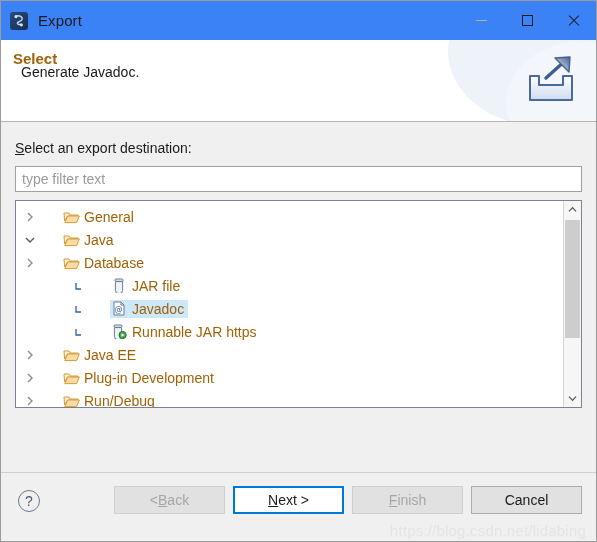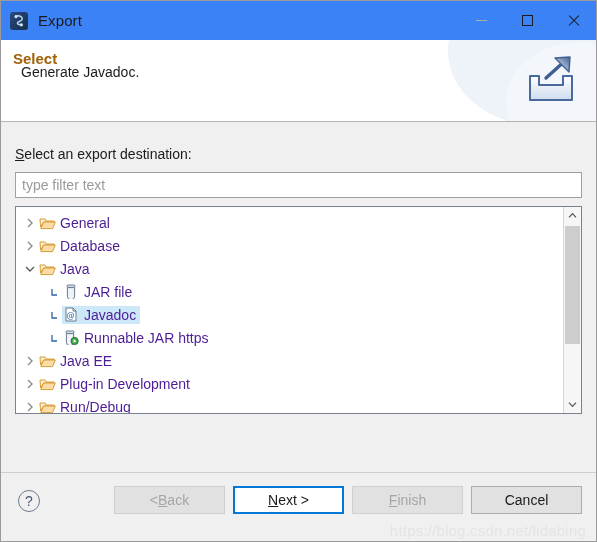--- a/index.html
+++ b/index.html
@@ -146,21 +146,21 @@
     top: 12px;
     width: 58px;
     height: 56px;
   }
 
   
   .body {
     flex: 1 1 auto;
     background: #f0f0f0;
     position: relative;
-    padding: 6px 14px;
+    padding: 0 14px;
     box-sizing: border-box;
   }
   .field-label {
     font-size: 14px;
     color: #1b1b1b;
     margin-top: 18px;
     display: block;
   }
   .field-label u { text-decoration: underline; }
   .filter-input {
@@ -192,23 +192,24 @@
   .tree {
     flex: 1 1 auto;
     padding: 4px 0 0 0;
     overflow: hidden;
   }
   .tree-row {
     height: 23px;
     display: flex;
     align-items: center;
     font-size: 14px;
-    color: #4c1d95;
+    color: #a16207;
     padding-left: 6px;
     white-space: nowrap;
+    gap: 24px;
   }
   .tree-row.selected .row-hl {
     background: #cde8f9;
   }
   .row-hl {
     display: inline-flex;
     align-items: center;
     padding: 1px 4px 1px 0;
   }
   .twisty {
@@ -397,49 +398,49 @@
                   <path d="M1 3 h5 l1.5 2 H15 v1 H4.6 L1.6 11 Z" fill="#fdf0d8" stroke="#d79b35" stroke-width="1"></path>
                   <path d="M4.6 6 H16.3 L13.6 12.6 H1.8 Z" fill="#fbdca6" stroke="#d79b35" stroke-width="1"></path>
                 </svg>
             </span>
             <span class="tlabel">General</span>
           </span>
         </div>
 
         <div class="tree-row">
           <span class="twisty">
-            <svg width="8" height="10" viewBox="0 0 8 10">
-                <path d="M2 1 L6 5 L2 9" fill="none" stroke="#8d8d8d" stroke-width="1.4"></path>
+            <svg width="10" height="8" viewBox="0 0 10 8">
+                <path d="M1 2 L5 6 L9 2" fill="none" stroke="#5c5c5c" stroke-width="1.4"></path>
               </svg>
           </span>
           <span class="row-hl">
             <span class="ticon">
               <svg width="17" height="14" viewBox="0 0 17 14">
                   <path d="M1 3 h5 l1.5 2 H15 v1 H4.6 L1.6 11 Z" fill="#fdf0d8" stroke="#d79b35" stroke-width="1"></path>
                   <path d="M4.6 6 H16.3 L13.6 12.6 H1.8 Z" fill="#fbdca6" stroke="#d79b35" stroke-width="1"></path>
                 </svg>
             </span>
-            <span class="tlabel">Database</span>
-          </span>
-        </div>
-
-        <div class="tree-row">
-          <span class="twisty">
-            <svg width="10" height="8" viewBox="0 0 10 8">
-                <path d="M1 2 L5 6 L9 2" fill="none" stroke="#5c5c5c" stroke-width="1.4"></path>
+            <span class="tlabel">Java</span>
+          </span>
+        </div>
+
+        <div class="tree-row">
+          <span class="twisty">
+            <svg width="8" height="10" viewBox="0 0 8 10">
+                <path d="M2 1 L6 5 L2 9" fill="none" stroke="#8d8d8d" stroke-width="1.4"></path>
               </svg>
           </span>
           <span class="row-hl">
             <span class="ticon">
               <svg width="17" height="14" viewBox="0 0 17 14">
                   <path d="M1 3 h5 l1.5 2 H15 v1 H4.6 L1.6 11 Z" fill="#fdf0d8" stroke="#d79b35" stroke-width="1"></path>
                   <path d="M4.6 6 H16.3 L13.6 12.6 H1.8 Z" fill="#fbdca6" stroke="#d79b35" stroke-width="1"></path>
                 </svg>
             </span>
-            <span class="tlabel">Java</span>
+            <span class="tlabel">Database</span>
           </span>
         </div>
 
         <div class="tree-row">
           <span class="indent"></span>
           <span class="twisty">
             <svg width="8" height="14" viewBox="0 0 8 14">
                 <path d="M2 4 L2 10 L7 10" fill="none" stroke="#2e62a8" stroke-width="1.3"></path>
               </svg>
           </span>

